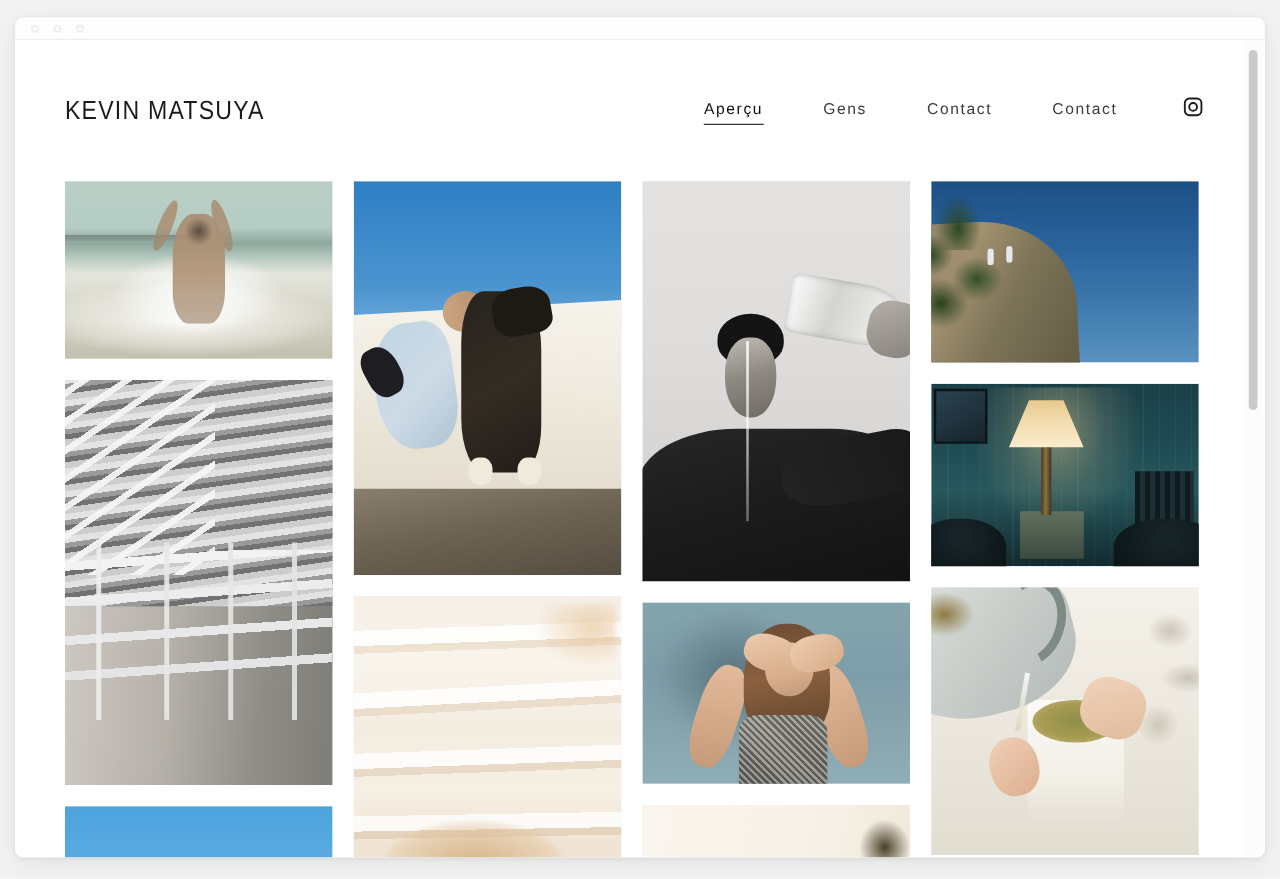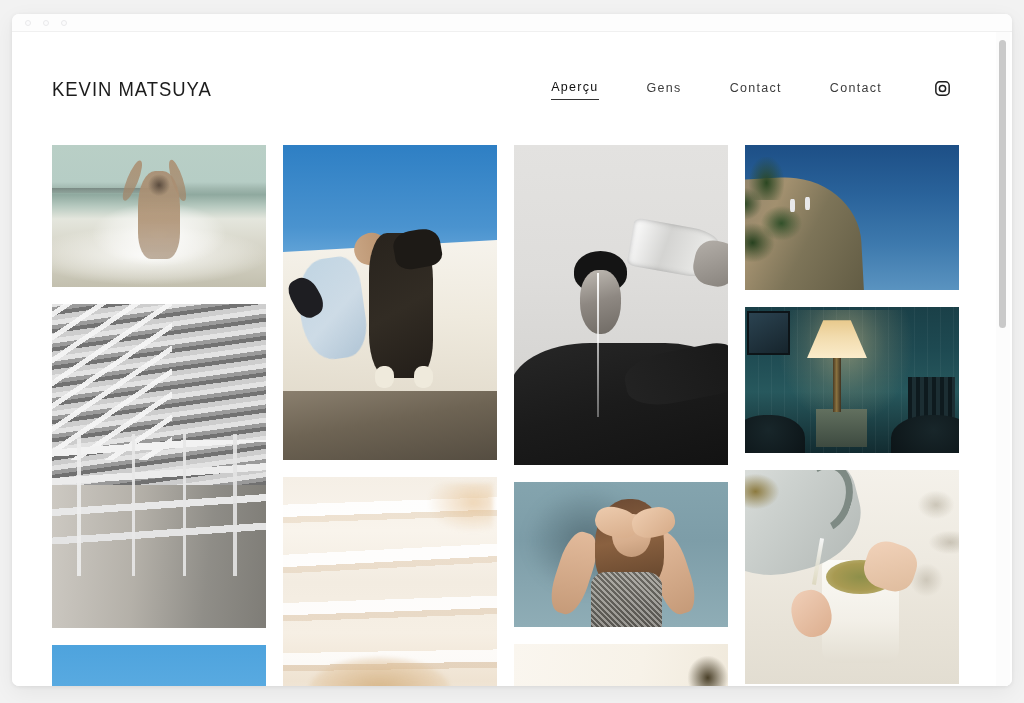--- a/index.html
+++ b/index.html
@@ -49,21 +49,21 @@
   .viewport {
     position: relative;
     height: 654px;
     background: #ffffff;
     overflow: hidden;
   }
 
   .page {
     position: absolute;
     inset: 0;
-    padding: 0 36px 0 40px;
+    padding: 0 24px 0 40px;
   }
 
   
   .site-header {
     display: flex;
     align-items: center;
     justify-content: space-between;
     height: 113px;
     padding: 0 0 0 0;
   }
@@ -74,21 +74,21 @@
     letter-spacing: 1.1px;
     color: #1c1c1c;
     font-weight: 400;
     transform: scaleX(0.88);
     transform-origin: left center;
     white-space: nowrap;
   }
 
   .nav {
     display: flex;
-    align-items: center;
+    align-items: flex-start;
     gap: 0;
     margin-right: 25px;
   }
 
   .nav-item {
     font-size: 12.5px;
     letter-spacing: 1.3px;
     color: #3c3c3c;
     text-decoration: none;
     padding: 3px 0 5px 0;

